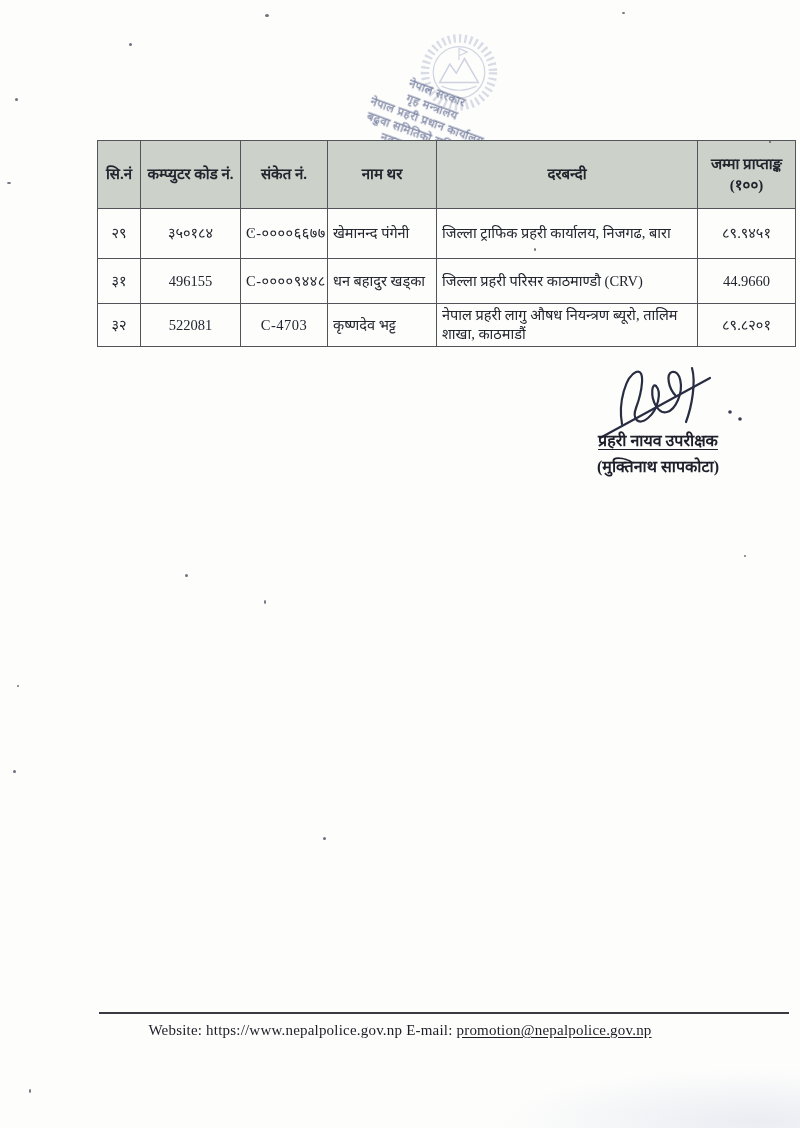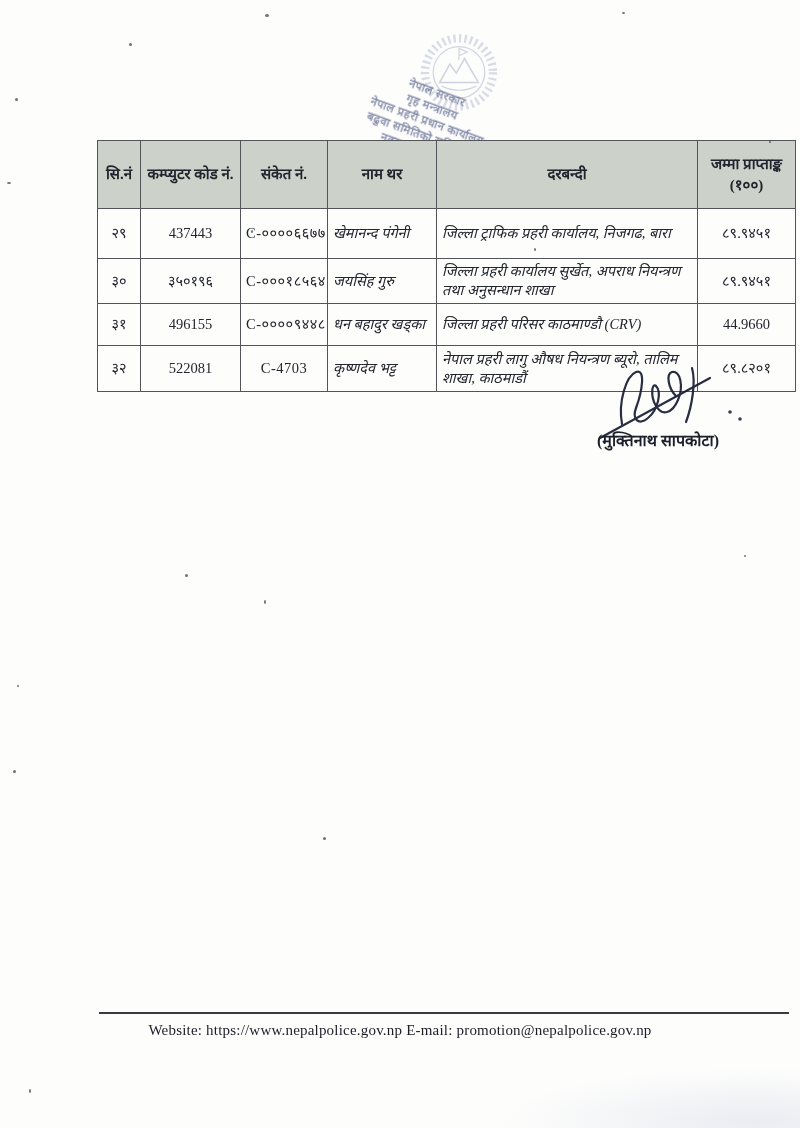--- a/index.html
+++ b/index.html
@@ -34,36 +34,36 @@
   table.doc th{
     background:#ccd1c9;font-size:15px;font-weight:bold;text-align:center;
     height:63px;line-height:21px;
   }
   table.doc td{font-size:14.5px;line-height:19px;}
   tbody tr:nth-child(1){height:50px;}
   tbody tr:nth-child(2){height:45px;}
   tbody tr:nth-child(3){height:42px;}
   tbody tr:nth-child(4){height:46px;}
   .c-center{text-align:center;}
-  .c-left{text-align:left;padding-left:7px;font-style:italic;}
+  .c-left{text-align:left;padding-left:7px;}
   td.code{font-size:13.5px;letter-spacing:.5px;}
   
   .signature-svg{position:absolute;left:592px;top:362px;width:170px;height:85px;}
   .sig-block{
     position:absolute;left:528px;top:428px;width:260px;text-align:center;
     font-weight:bold;font-size:16px;line-height:26px;color:#1d1f2a;
   }
   .sig-title{text-decoration:underline;text-underline-offset:3px;}
   
   .footer-line{position:absolute;left:99px;top:1012px;width:690px;height:2px;background:#393a42;}
   .footer{
     position:absolute;left:0;top:1022px;width:800px;text-align:center;
     font-size:15px;color:#1c1d26;letter-spacing:.2px;
   }
-  .footer .u{text-underline-offset:2px;}
+  .footer .u{text-decoration:underline;text-underline-offset:2px;}
   
   .speck{position:absolute;background:rgba(35,37,55,.65);border-radius:50%;}
 </style>
 </head>
 <body>
 
 <div class="page">
 
   <svg class="emblem" viewBox="0 0 100 100">
     <circle cx="50" cy="46" r="37" fill="none" stroke="#7a84ae" stroke-width="9" stroke-dasharray="2.5 3.5" opacity=".5"></circle>
@@ -95,32 +95,24 @@
         <th>कम्प्युटर कोड नं.</th>
         <th>संकेत नं.</th>
         <th>नाम थर</th>
         <th>दरबन्दी</th>
         <th>जम्मा प्राप्ताङ्क (१००)</th>
       </tr>
     </thead>
     <tbody>
       <tr>
         <td class="c-center">२९</td>
-        <td class="c-center">437443</td>
+        <td class="c-center">३५०१८४</td>
         <td class="c-center code">C-००००६६७७</td>
         <td class="c-left">खेमानन्द पंगेनी</td>
         <td class="c-left">जिल्ला ट्राफिक प्रहरी कार्यालय, निजगढ, बारा</td>
-        <td class="c-center">८९.९४५१</td>
-      </tr>
-      <tr>
-        <td class="c-center">३०</td>
-        <td class="c-center">३५०१९६</td>
-        <td class="c-center code">C-०००१८५६४</td>
-        <td class="c-left">जयसिंह गुरु</td>
-        <td class="c-left">जिल्ला प्रहरी कार्यालय सुर्खेत, अपराध नियन्त्रण तथा अनुसन्धान शाखा</td>
         <td class="c-center">८९.९४५१</td>
       </tr>
       <tr>
         <td class="c-center">३१</td>
         <td class="c-center">496155</td>
         <td class="c-center code">C-००००९४४८</td>
         <td class="c-left">धन बहादुर खड्का</td>
         <td class="c-left">जिल्ला प्रहरी परिसर काठमाण्डौ (CRV)</td>
         <td class="c-center">44.9660</td>
       </tr>
@@ -140,20 +132,21 @@
       <path d="M30 62 C26 40 34 14 44 10 C54 6 50 30 44 46 C40 57 46 64 56 56 C66 48 70 30 64 24"></path>
       <path d="M64 24 C60 20 58 34 64 44 C70 54 80 52 86 38 C92 24 88 8 80 10 C74 12 76 26 84 34"></path>
       <path d="M8 76 L118 16"></path>
       <path d="M100 6 C104 20 100 44 94 60"></path>
     </g>
     <circle cx="138" cy="50" r="1.8" fill="#181c33" opacity=".85"></circle>
     <circle cx="148" cy="57" r="1.8" fill="#181c33" opacity=".85"></circle>
   </svg>
 
   <div class="sig-block">
+    <div class="sig-title">प्रहरी नायव उपरीक्षक</div>
     <div class="sig-name">(मुक्तिनाथ सापकोटा)</div>
   </div>
 
   <div class="footer-line"></div>
   <div class="footer">
     <span>Website: </span><span>https://www.nepalpolice.gov.np</span><span> E-mail: </span><span class="u">promotion@nepalpolice.gov.np</span>
   </div>
 
   <div class="speck" style="left:265px;top:14px;width:4px;height:3px;"></div>
   <div class="speck" style="left:622px;top:12px;width:3px;height:2px;"></div>

